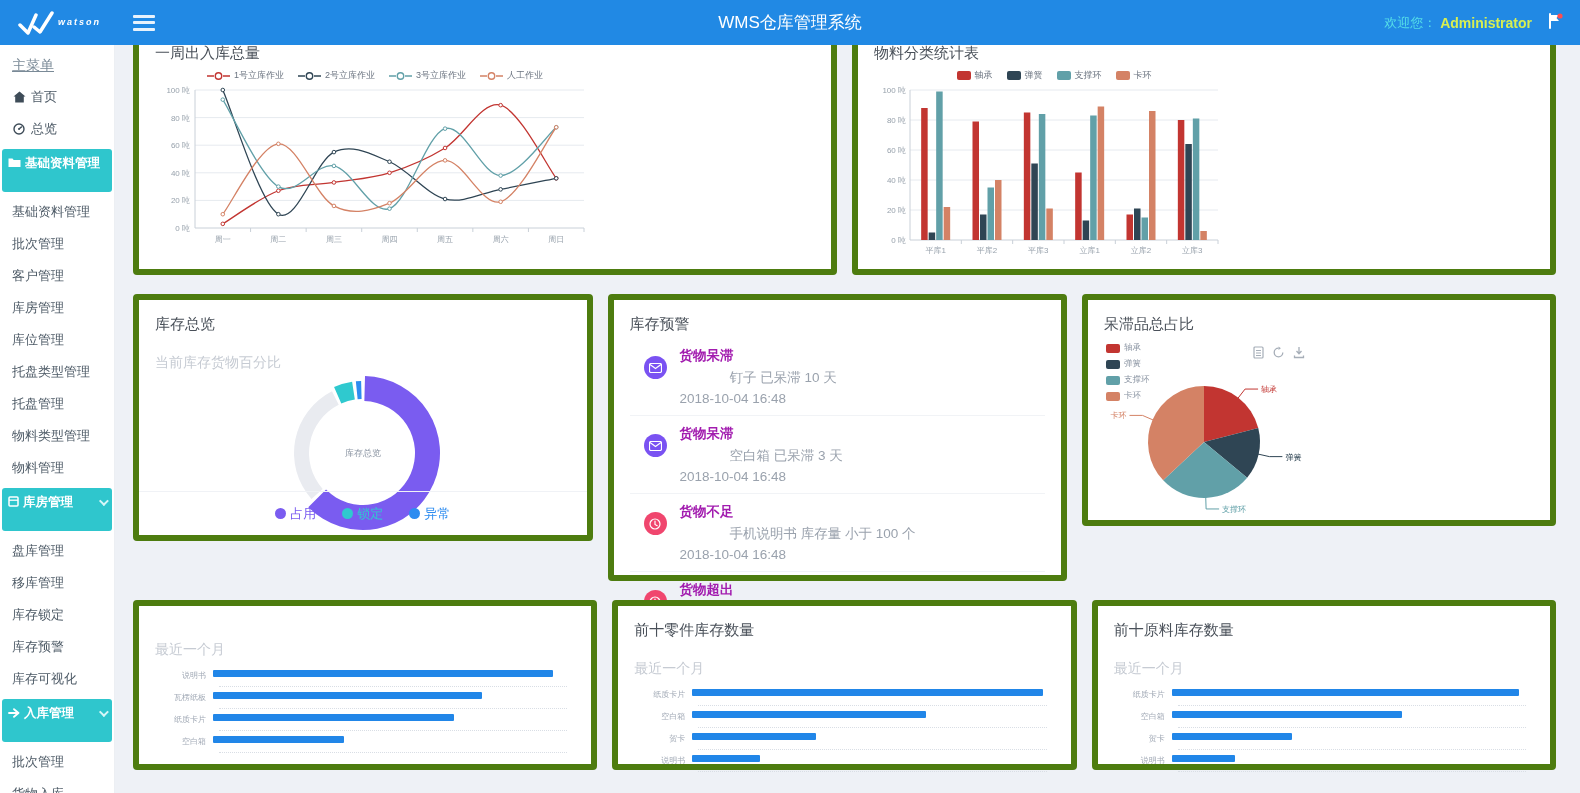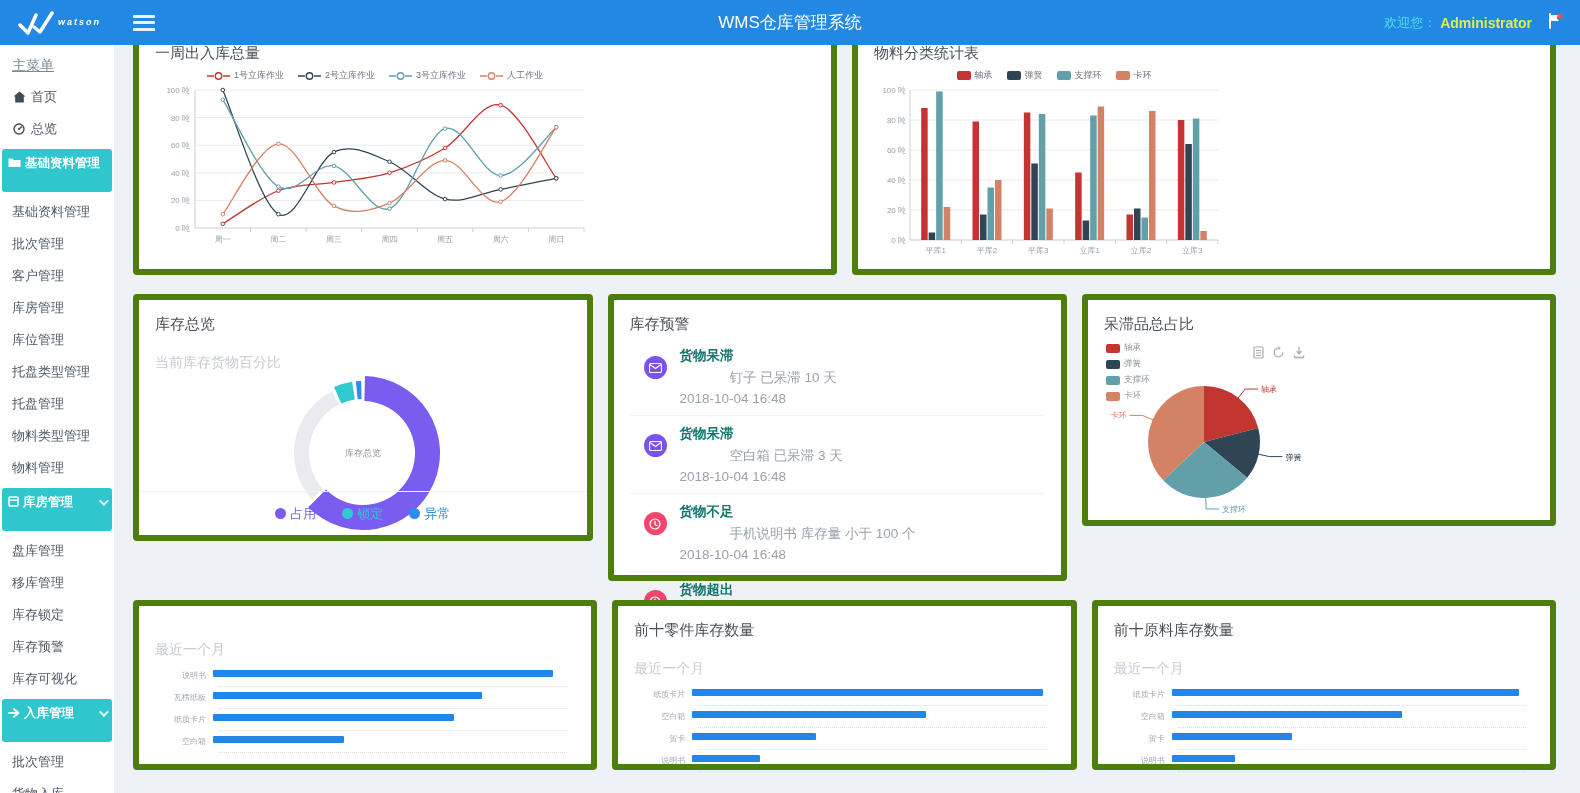--- a/index.html
+++ b/index.html
@@ -42,21 +42,21 @@
   .legend-item { display:flex; align-items:center; gap:4px; font-size:9px; color:#6b7480; cursor:pointer; }
   .legend-swatch { width:14px; height:9px; border-radius:2px; }
   .donut-legend { position:absolute; left:0; right:0; bottom:0; height:44px; border-top:1px solid #f0f2f6; display:flex; align-items:center; justify-content:center; gap:26px; }
   .donut-legend .legend-item { font-size:13px; font-weight:normal; }
   .dot { width:11px; height:11px; border-radius:50%; }
 
   
   .alert-item { position:relative; padding:9px 0 9px 50px; }
   .alert-item + .alert-item { border-top:1px solid #f1f3f6; }
   .alert-ico { position:absolute; left:14px; top:18px; width:23px; height:23px; border-radius:50%; display:flex; align-items:center; justify-content:center; }
-  .alert-type { font-size:13.5px; color:#0f766e; font-weight:bold; }
+  .alert-type { font-size:13.5px; color:#a21caf; font-weight:bold; }
   .alert-desc { font-size:13.5px; color:#9aa2ad; margin:4px 0 4px 50px; }
   .alert-time { font-size:13.5px; color:#9aa2ad; }
 
   
   .pie-card { height:232px; }
   .pie-legend { position:absolute; left:18px; top:42px; display:flex; flex-direction:column; gap:4px; }
   .pie-legend .legend-item { font-size:8.5px; }
   .toolbox { position:absolute; left:165px; top:46px; display:flex; gap:8px; }
   .toolbox span { cursor:pointer; display:inline-flex; }
 

